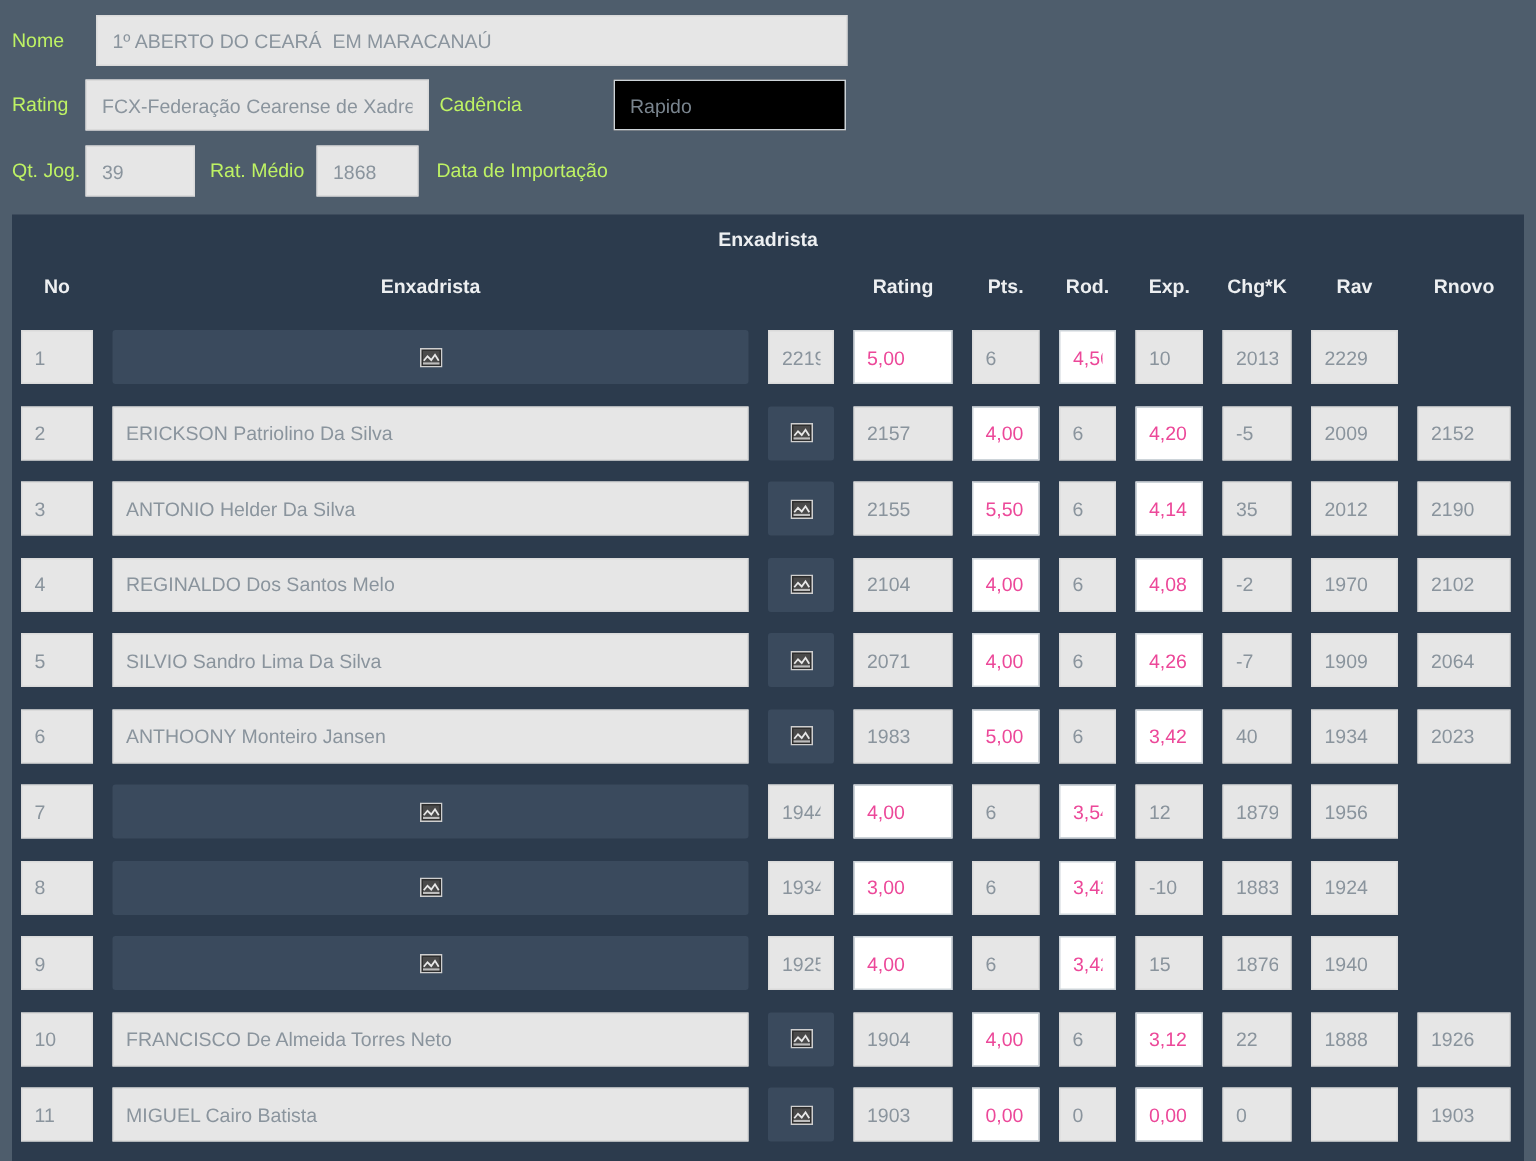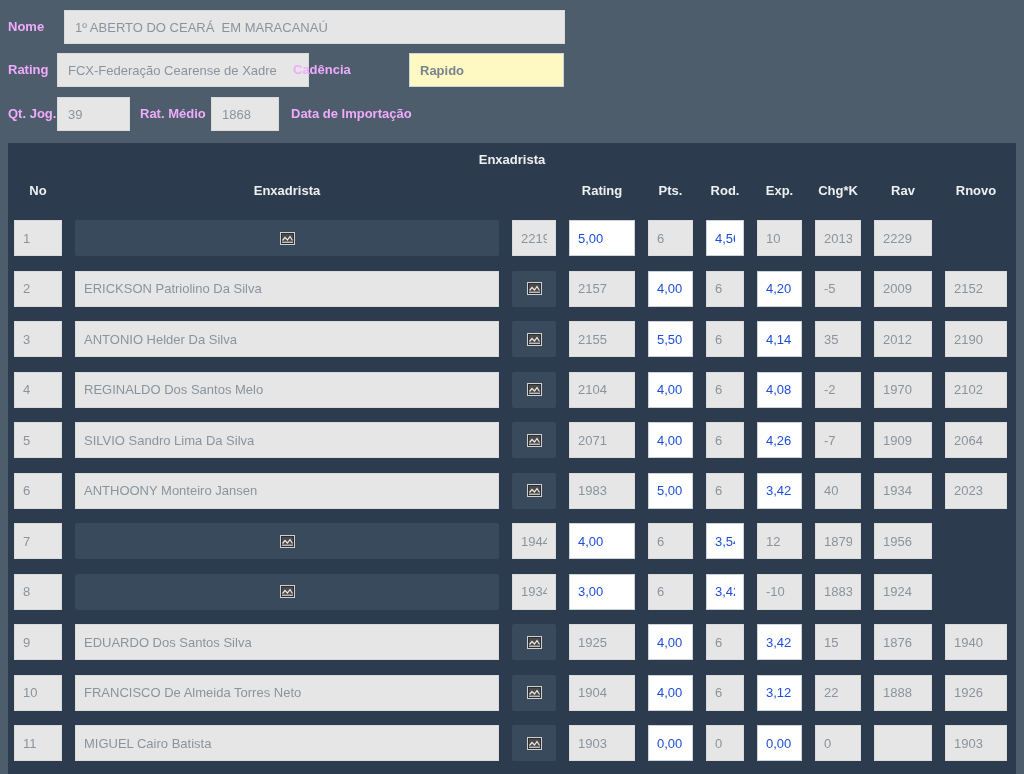--- a/index.html
+++ b/index.html
@@ -8,34 +8,34 @@
     background: #4E5D6C;
     font-family: "Liberation Sans", "DejaVu Sans", sans-serif;
     font-size: 13px;
   }
   .page { position: relative; width: 1024px; height: 774px; }
 
   
   .topform { position: absolute; left: 0; top: 0; width: 1024px; height: 143px; }
   .flabel {
     position: absolute; height: 34px; line-height: 34px;
-    color: #f0abfc; font-weight: bold; white-space: nowrap;
+    color: #bef264; font-weight: normal; white-space: nowrap;
   }
   .finput {
     position: absolute; height: 34px; border: 1px solid #DADADA;
     background: #E6E6E6; color: #8A949D; font-size: 13px;
     padding: 0 10px; font-family: inherit; outline: none;
   }
-  .finput.white { background: #fef9c3; border: 1px solid #CDD4D9; color: #79848E; font-weight: bold; }
+  .finput.white { background: #000000; border: 1px solid #CDD4D9; color: #79848E; }
 
   
   .lbl-nome     { left: 8px;  top: 10px; }
   .in-nome      { left: 64px; top: 10px; width: 501px; }
   .lbl-rating   { left: 8px;  top: 53px; }
-  .in-rating    { left: 57px; top: 53px; width: 252px; }
+  .in-rating    { left: 57px; top: 53px; width: 229px; }
   .lbl-cadencia { left: 293px; top: 53px; }
   .in-cadencia  { left: 409px; top: 53px; width: 155px; }
   .lbl-qtjog    { left: 8px;  top: 97px; }
   .in-qtjog     { left: 57px; top: 97px; width: 73px; }
   .lbl-ratmedio { left: 140px; top: 97px; }
   .in-ratmedio  { left: 211px; top: 97px; width: 68px; }
   .lbl-dataimp  { left: 291px; top: 97px; }
   .in-dataimp   { left: 409px; top: 97px; width: 155px; }
 
   
@@ -57,21 +57,21 @@
   .head { height: 46px; }
   .head .h {
     color: #EDEFF1; font-weight: bold; text-align: center; white-space: nowrap;
   }
   .row { height: 50.5px; }
   .cell {
     width: 100%; height: 36px; border: 1px solid #DADADA;
     background: #E6E6E6; color: #8A949D; font-size: 13px;
     padding: 0 8px; font-family: inherit; outline: none;
   }
-  .cell.white { background: #FFFFFF; border: 1px solid #CDD4D9; color: #1d4ed8; }
+  .cell.white { background: #FFFFFF; border: 1px solid #CDD4D9; color: #ec4899; }
   .icon-btn {
     width: 100%; height: 36px; border: none; background: #3A4A5D;
     display: flex; align-items: center; justify-content: center;
     cursor: pointer; border-radius: 2px;
   }
 </style>
 </head>
 <body>
 
 <div class="page">
@@ -264,21 +264,20 @@
     <input class="cell white" value="3,00" style="">
     <input class="cell" value="6" style="">
     <input class="cell white" value="3,42" style="">
     <input class="cell" value="-10" style="">
     <input class="cell" value="1883" style="">
     <input class="cell" value="1924" style="">
   </div>
 
   <div class="grid row">
     <input class="cell" value="9" style="">
-    <input class="cell" value="EDUARDO Dos Santos Silva" style="">
     <button class="icon-btn">
       <svg width="15" height="13" viewBox="0 0 15 13">
         <rect x="0.5" y="0.5" width="14" height="12" fill="#2E2E2E" stroke="#CFCFCF"></rect>
         <rect x="2" y="2" width="11" height="9" fill="#4A4A4A"></rect>
         <polyline points="2.5,8.5 5,5.5 7.5,8 10,4.5 12.5,8.5" stroke="#E8E8E8" stroke-width="1.2" fill="none"></polyline>
         <rect x="2" y="9.6" width="11" height="1.4" fill="#BDBDBD"></rect>
       </svg>
     </button>
     <input class="cell" value="1925" style="">
     <input class="cell white" value="4,00" style="">

